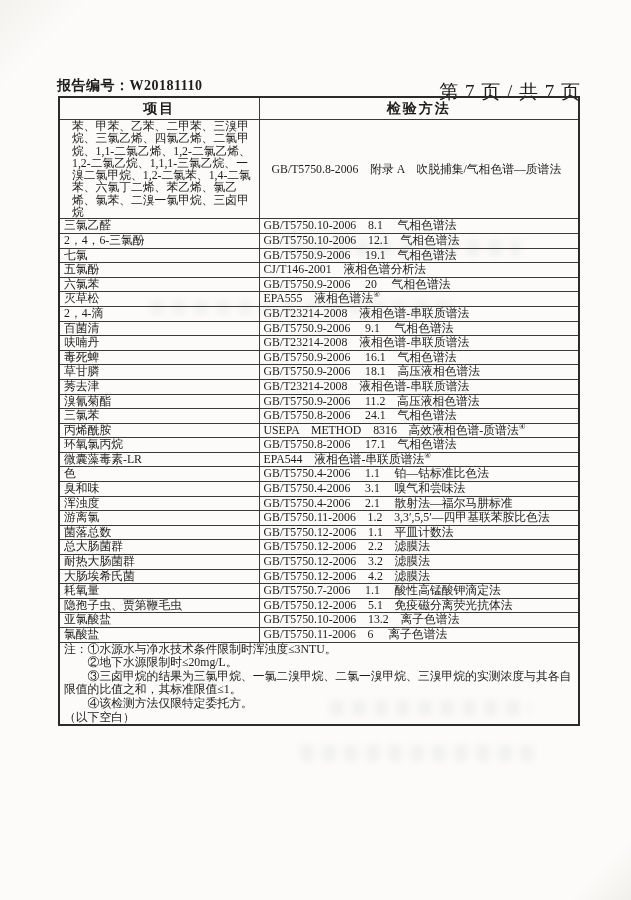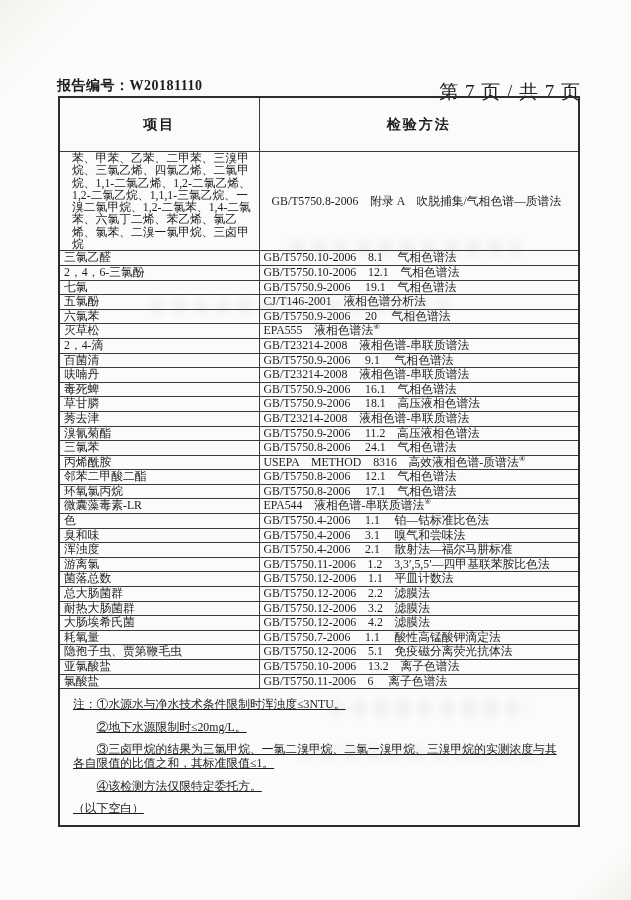--- a/index.html
+++ b/index.html
@@ -29,40 +29,40 @@
   }
   table.methods{
     border-collapse:collapse;width:100%;table-layout:fixed;
     border:2px solid #2b2b2b;
   }
   table.methods col.c1{width:200px;}
   table.methods col.c2{width:320px;}
   table.methods th{
     border:1px solid #3a3a3a;
     height:21px;font-size:14px;font-weight:bold;
-    text-align:center;letter-spacing:2px;padding:16px;
+    text-align:center;letter-spacing:2px;padding:0;
   }
   table.methods td{
     border:1px solid #3a3a3a;
     font-size:11.8px;line-height:13.6px;height:13.6px;
     padding:0 3px 0 4px;vertical-align:middle;
     white-space:pre-wrap;overflow:hidden;
   }
   table.methods tr.tall td{
     height:84px;line-height:12.3px;vertical-align:middle;padding-left:12px;
   }
   td.method-cell sup{
     font-size:7.5px;vertical-align:super;line-height:0;
   }
   td.notes-cell{
     height:180px;vertical-align:top;
     font-size:13px;line-height:1.5;
     padding:3px 8px 0 6px;
   }
-  .notes-cell p{margin:9px;text-decoration:underline;}
+  .notes-cell p{margin:0;}
   .notes-cell p.indent{text-indent:2em;}
   
   .smudge{position:absolute;filter:blur(3px);opacity:0.06;background:
     repeating-linear-gradient(90deg,#5a6a85 0 14px,transparent 14px 22px);
     pointer-events:none;}
   .smudge.s1{left:290px;top:240px;width:230px;height:16px;}
   .smudge.s2{left:150px;top:300px;width:300px;height:14px;}
   .smudge.s3{left:330px;top:700px;width:200px;height:16px;}
   .smudge.s4{left:300px;top:745px;width:240px;height:16px;}
 </style>
@@ -149,24 +149,20 @@
           </tr>
           <tr>
             <td class="item-cell">三氯苯</td>
             <td class="method-cell">GB/T5750.8-2006　 24.1　气相色谱法</td>
           </tr>
           <tr>
             <td class="item-cell">丙烯酰胺</td>
             <td class="method-cell">USEPA　METHOD　8316　高效液相色谱-质谱法<sup>④</sup></td>
           </tr>
           <tr>
-            <td class="item-cell">邻苯二甲酸二酯</td>
-            <td class="method-cell">GB/T5750.8-2006　 12.1　气相色谱法</td>
-          </tr>
-          <tr>
             <td class="item-cell">环氧氯丙烷</td>
             <td class="method-cell">GB/T5750.8-2006　 17.1　气相色谱法</td>
           </tr>
           <tr>
             <td class="item-cell">微囊藻毒素-LR</td>
             <td class="method-cell">EPA544　液相色谱-串联质谱法<sup>④</sup></td>
           </tr>
           <tr>
             <td class="item-cell">色</td>
             <td class="method-cell">GB/T5750.4-2006　 1.1　 铂—钴标准比色法</td>

